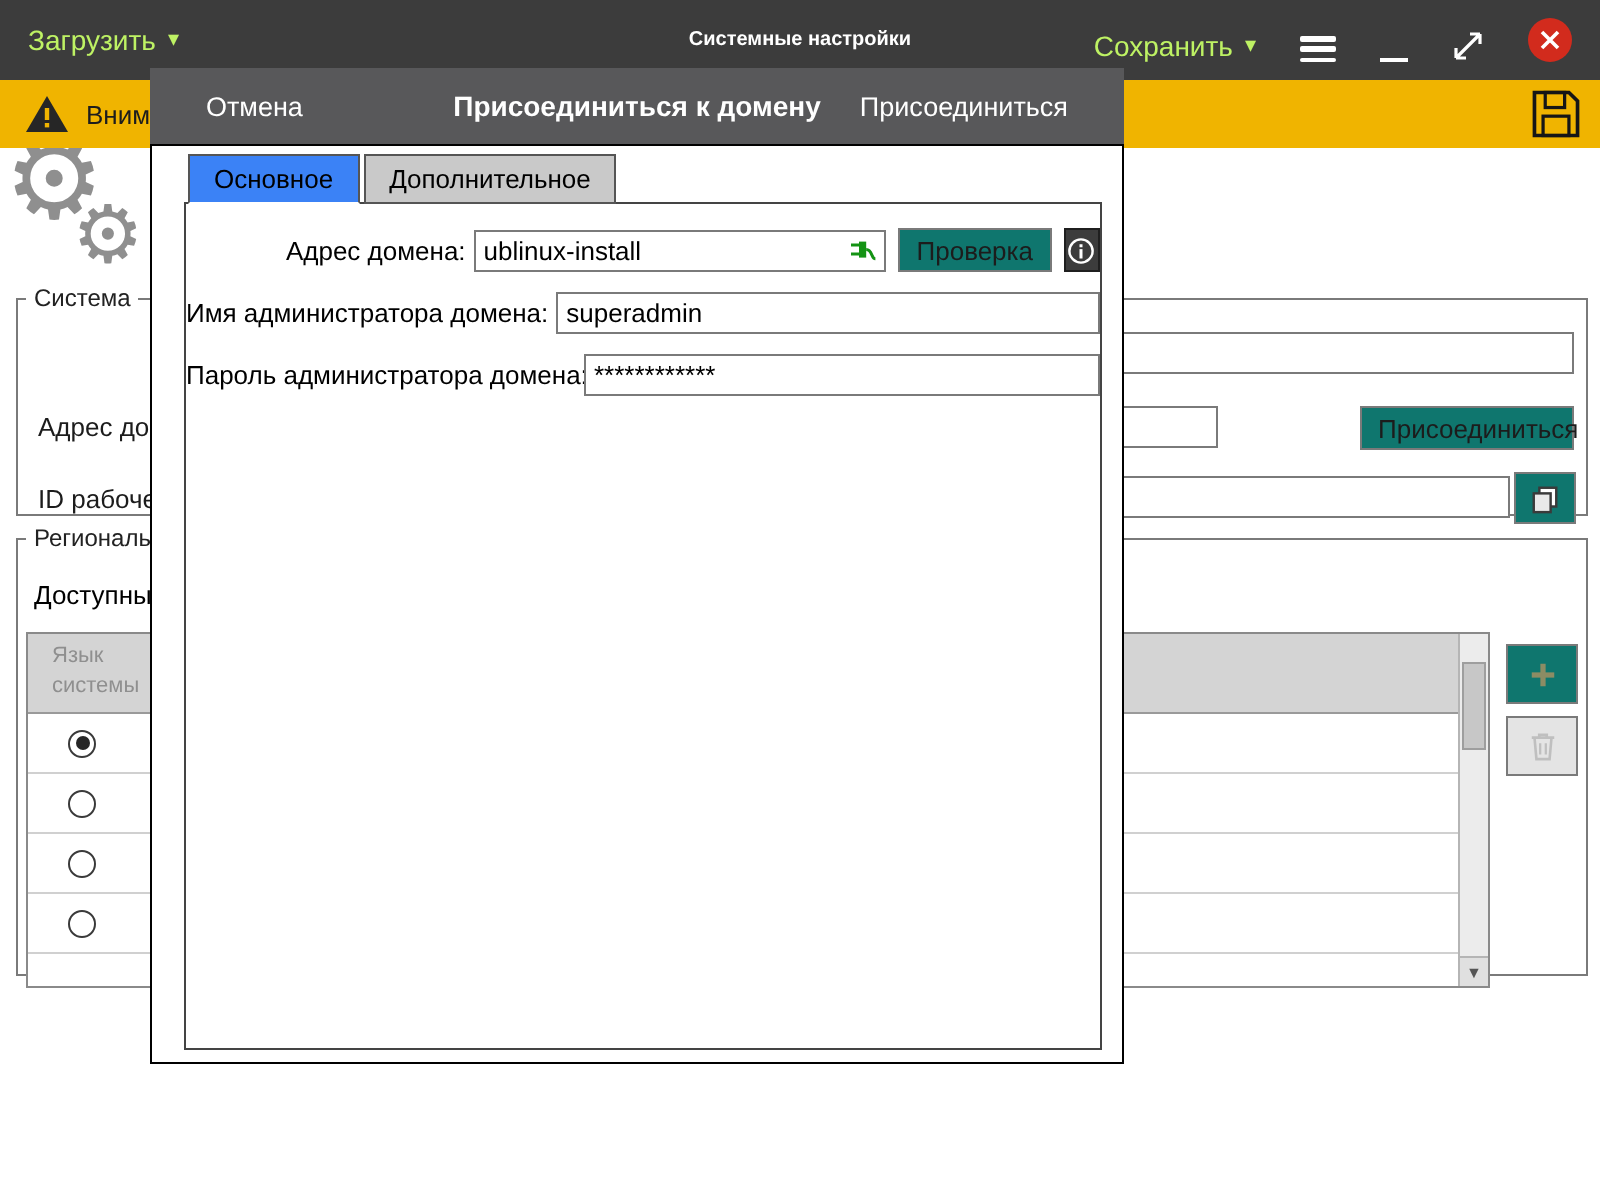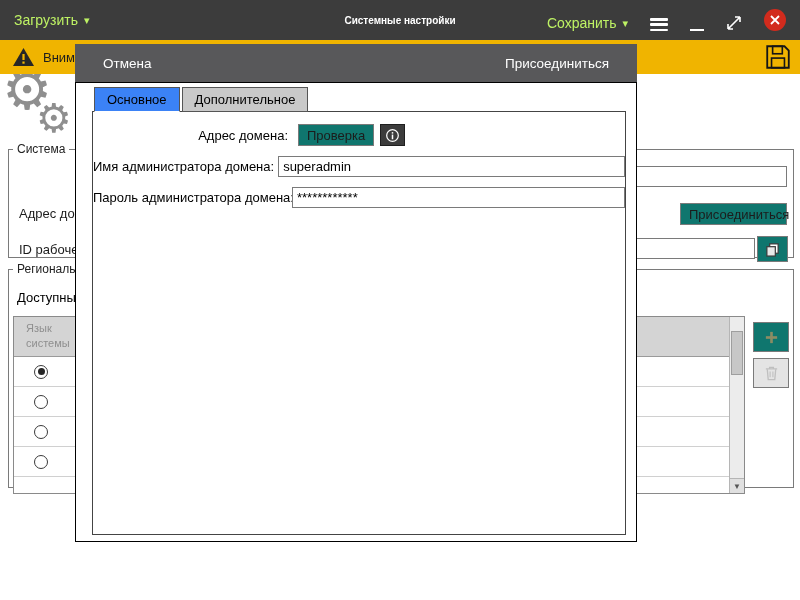--- a/index.html
+++ b/index.html
@@ -105,21 +105,21 @@
     position:absolute; left:0; right:0; bottom:0; height:15px;
     display:flex; align-items:center; justify-content:center;
     font-size:8px; color:#555; background:#e0e0e0; border-top:1px solid #b5b5b5; cursor:pointer;
   }
   .side-btn { position:absolute; width:36px; height:30px; }
   .btn-add { left:744px; top:46px; }
   .btn-del { left:744px; top:82px; background:#e4e4e4; }
 
   
   .modal {
-    position:absolute; left:75px; top:44px; width:562px; height:498px; z-index:20;
+    position:absolute; left:75px; top:34px; width:487px; height:498px; z-index:20;
   }
   .modal-header {
     height:38px; background:#58585a; color:#fff; display:flex;
     align-items:center; justify-content:space-between; padding:0 28px;
   }
   .mh-btn { background:transparent; border:none; color:#fff; font-size:13.5px; cursor:pointer; font-family:inherit; }
   .mh-title { font-size:14px; font-weight:bold; position:absolute; left:50%; transform:translateX(-50%); }
   .modal-body {
     height:460px; background:#fff; border:1px solid #000;
     padding:4px 10px 6px 16px; display:flex; flex-direction:column; position:relative;
@@ -250,31 +250,42 @@
       <path d="M2 4 h12 M6 4 V2.5 h4 V4" fill="none" stroke="#bfbfbf" stroke-width="1.4"></path>
       <path d="M3.5 4.5 l1 11 h7 l1 -11" fill="none" stroke="#bfbfbf" stroke-width="1.4"></path>
       <path d="M6.5 7 v6 M9.5 7 v6" stroke="#bfbfbf" stroke-width="1.2"></path>
     </svg>
   </button>
 </fieldset>
 
 <div class="modal">
   <div class="modal-header">
     <button class="mh-btn">Отмена</button>
+    <span class="mh-title">Присоединиться к домену</span>
     <button class="mh-btn">Присоединиться</button>
   </div>
   <div class="modal-body">
     <div class="tabs">
       <div class="tab" data-active="true">Основное</div>
       <div class="tab" data-active="false">Дополнительное</div>
     </div>
     <div class="panel">
 
       <div class="form-row">
         <span class="form-label">Адрес домена:</span>
+        <span class="inp-wrap">
+          <input class="txt-input" value="ublinux-install" style="">
+          <span class="plug-ico">
+            <svg width="15" height="15" viewBox="0 0 15 15">
+              <path d="M1.5 4.5 h4 M1.5 9 h4" stroke="#149314" stroke-width="1.6"></path>
+              <path d="M5.5 2.8 h3.6 v8 H5.5 z" fill="#149314"></path>
+              <path d="M9.1 6.8 c3.2 0 2.4 4.6 4.6 4.6" stroke="#149314" stroke-width="1.5" fill="none"></path>
+            </svg>
+          </span>
+        </span>
         <button class="btn check-btn">Проверка</button>
         <button class="info-btn">
           <svg width="15" height="15" viewBox="0 0 16 16">
             <circle cx="8" cy="8" r="6.2" fill="none" stroke="#fff" stroke-width="1.3"></circle>
             <rect x="7.2" y="4.4" width="1.6" height="1.6" fill="#fff"></rect>
             <rect x="7.2" y="7" width="1.6" height="5" fill="#fff"></rect>
           </svg>
         </button>
       </div>
 

